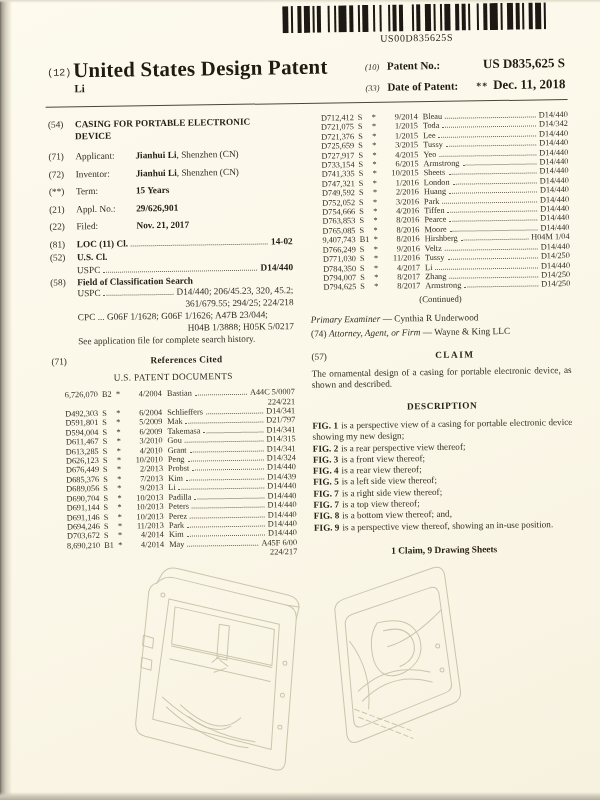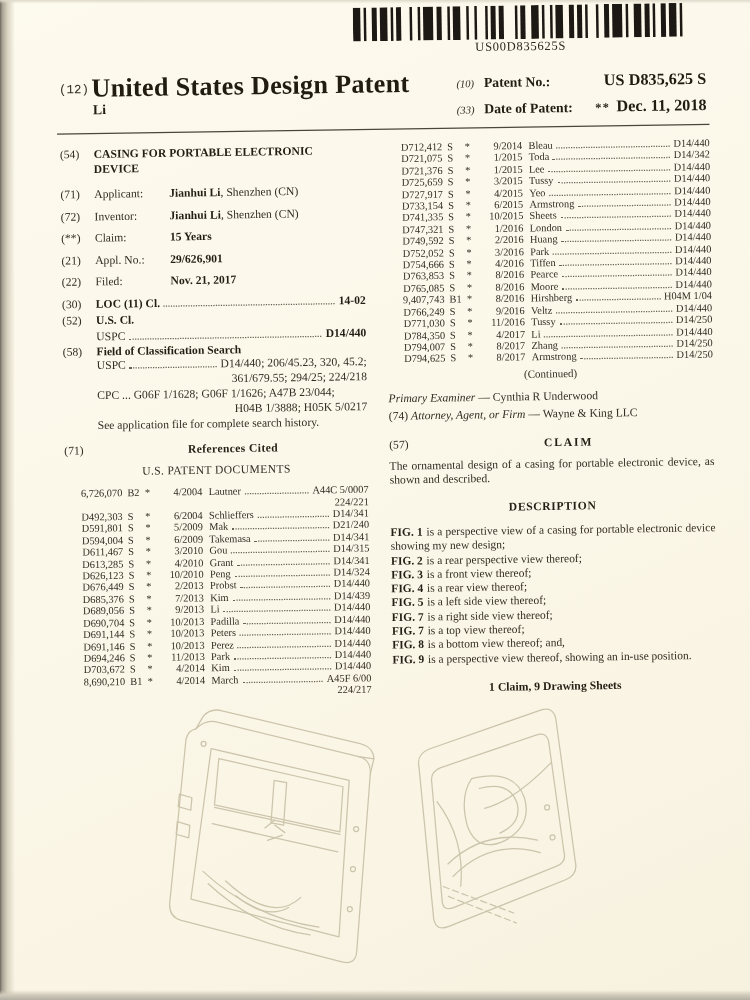--- a/index.html
+++ b/index.html
@@ -175,39 +175,39 @@
           </div>
 
           <div class="item">
             <span class="tag">(72)</span>
             <span class="field-label">Inventor:</span>
             <span><b>Jianhui Li</b><span>, Shenzhen (CN)</span></span>
           </div>
 
           <div class="item">
             <span class="tag">(**)</span>
-            <span class="field-label">Claim:</span>
+            <span class="field-label">Term:</span>
             <span><b>15 Years</b><span></span></span>
           </div>
 
           <div class="item">
             <span class="tag">(21)</span>
             <span class="field-label">Appl. No.:</span>
             <span><b>29/626,901</b><span></span></span>
           </div>
 
           <div class="item">
             <span class="tag">(22)</span>
             <span class="field-label">Filed:</span>
             <span><b>Nov. 21, 2017</b><span></span></span>
           </div>
         </div>
 
       <div class="cl-row">
-        <span class="tag">(30)</span>
+        <span class="tag">(81)</span>
         <b>LOC (11) Cl.</b>
         <span class="leader"></span>
         <b>14-02</b>
       </div>
 
       <div class="cl-row">
         <span class="tag">(52)</span>
         <b>U.S. Cl.</b>
       </div>
       <div class="cl-row indent">
@@ -239,21 +239,21 @@
       <div class="refs-sub">U.S. PATENT DOCUMENTS</div>
 
       <div class="ref-table">
 
           <div>
             <div class="ref-row">
               <span class="ref-num">6,726,070</span>
               <span class="ref-kind">B2</span>
               <span class="ref-star">*</span>
               <span class="ref-date">4/2004</span>
-              <span class="ref-name">Lautner</span>
+              <span class="ref-name">Bastian</span>
               <span class="leader"></span>
               <span class="ref-cls">A44C 5/0007</span>
             </div>
             <div class="ref-cls2">224/221</div>
           </div>
 
           <div>
             <div class="ref-row">
               <span class="ref-num">D492,303</span>
               <span class="ref-kind">S</span>
@@ -267,21 +267,21 @@
           </div>
 
           <div>
             <div class="ref-row">
               <span class="ref-num">D591,801</span>
               <span class="ref-kind">S</span>
               <span class="ref-star">*</span>
               <span class="ref-date">5/2009</span>
               <span class="ref-name">Mak</span>
               <span class="leader"></span>
-              <span class="ref-cls">D21/240</span>
+              <span class="ref-cls">D21/797</span>
             </div>
 
           </div>
 
           <div>
             <div class="ref-row">
               <span class="ref-num">D594,004</span>
               <span class="ref-kind">S</span>
               <span class="ref-star">*</span>
               <span class="ref-date">6/2009</span>
@@ -434,21 +434,21 @@
             </div>
 
           </div>
 
           <div>
             <div class="ref-row">
               <span class="ref-num">8,690,210</span>
               <span class="ref-kind">B1</span>
               <span class="ref-star">*</span>
               <span class="ref-date">4/2014</span>
-              <span class="ref-name">March</span>
+              <span class="ref-name">May</span>
               <span class="leader"></span>
               <span class="ref-cls">A45F 6/00</span>
             </div>
             <div class="ref-cls2">224/217</div>
           </div>
         </div>
     </div>
 
     <div class="col-right">
       <div class="ref-table">

